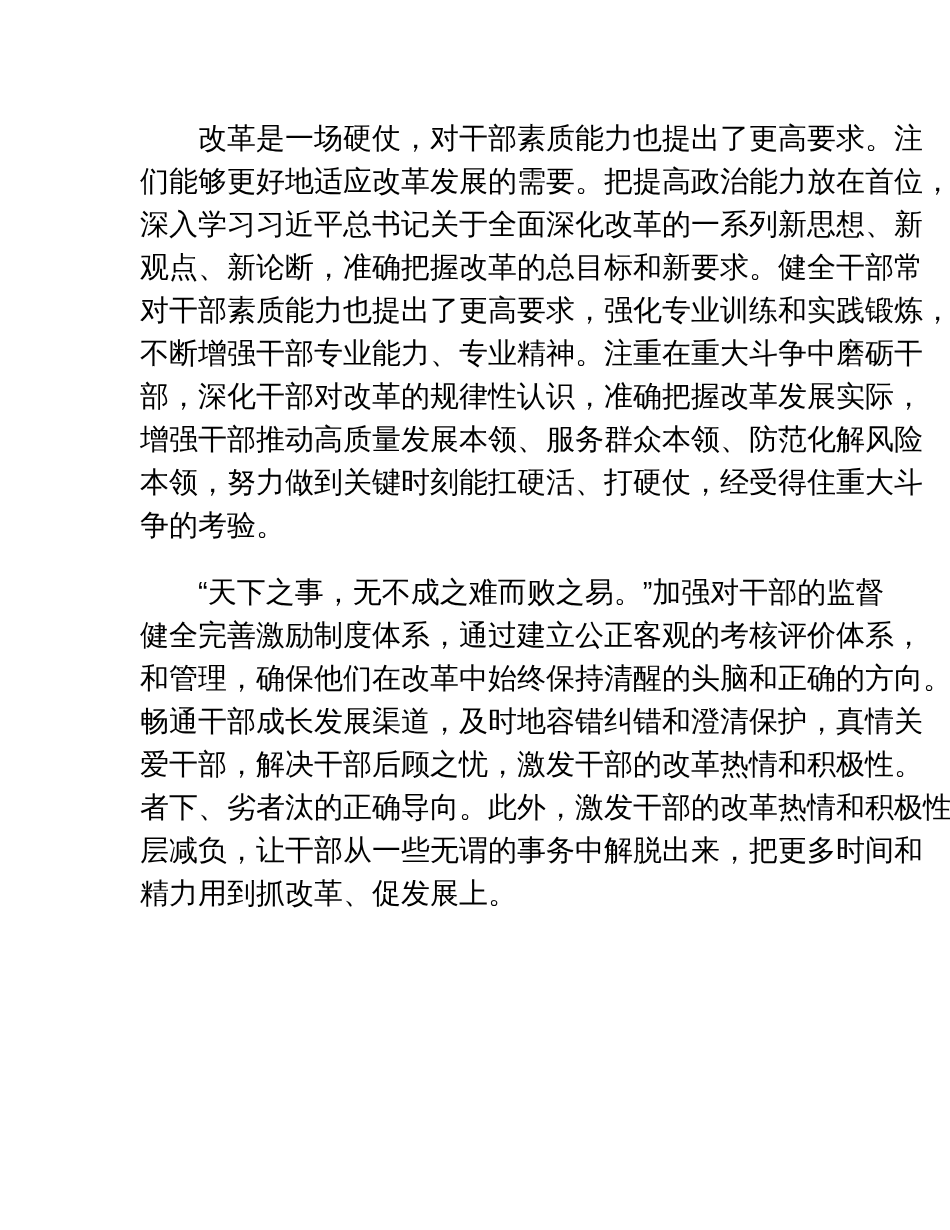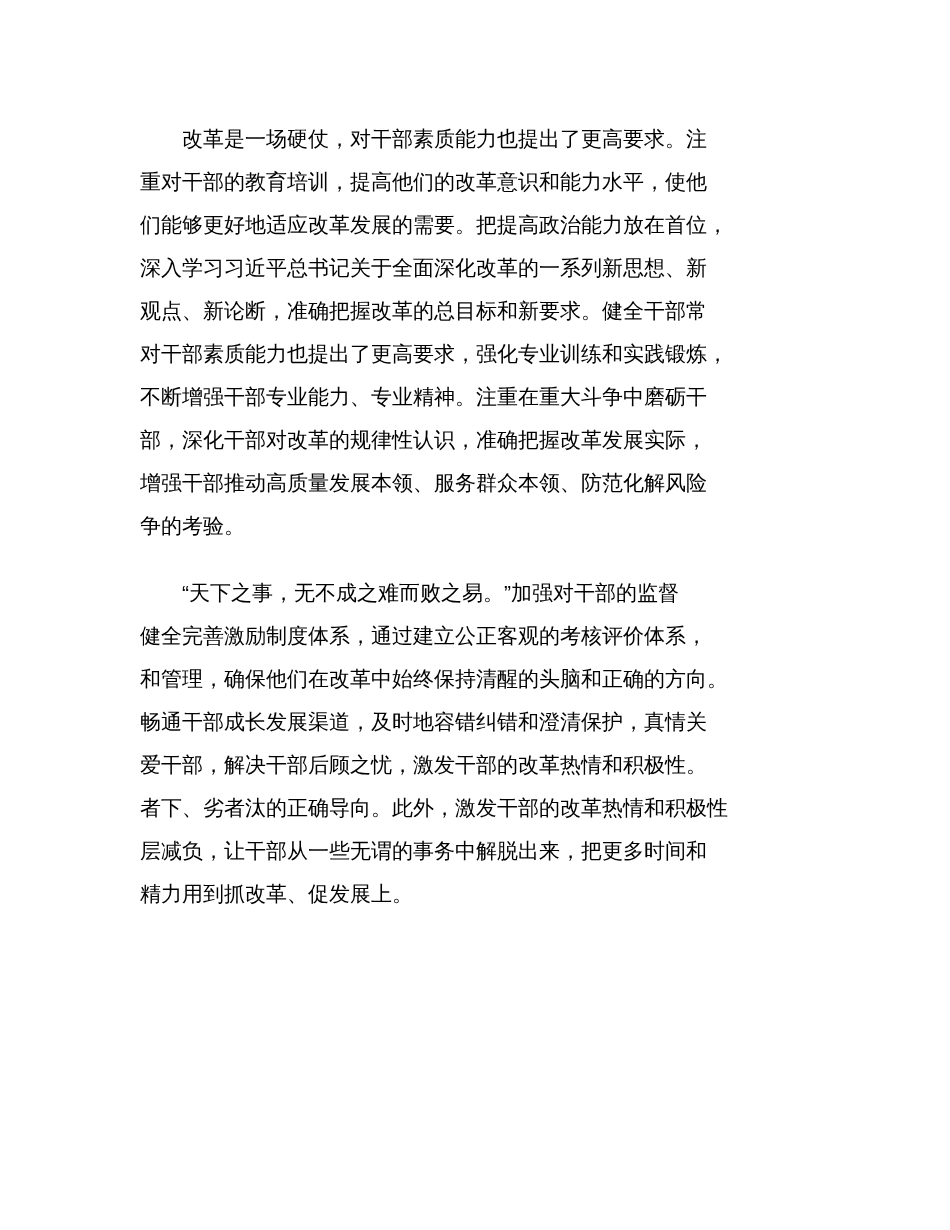--- a/index.html
+++ b/index.html
@@ -21,21 +21,21 @@
     width: 950px;
     height: 1230px;
     background: #ffffff;
   }
   .doc-body {
     position: absolute;
     left: 140px;
     top: 117px;
     width: 692px;
     color: #000000;
-    font-size: 21px;
+    font-size: 29px;
     line-height: 43px;
     font-weight: 400;
     text-align: left;
   }
   .paragraph {
     margin: 0;
     padding: 0;
   }
   .paragraph + .paragraph {
     margin-top: 24px;
@@ -48,28 +48,28 @@
     text-indent: 2em;
   }
 </style>
 </head>
 <body>
 
 <div class="doc-page">
   <div class="doc-body" style="color: rgb(0, 0, 0);">
       <div class="paragraph">
         <div class="text-line first-line">改革是一场硬仗，对干部素质能力也提出了更高要求。注</div>
-        <div class="text-line">重对干部的教育培训，提高他们的改革意识和能力水平，使他</div>
         <div class="text-line">们能够更好地适应改革发展的需要。把提高政治能力放在首位，</div>
         <div class="text-line">深入学习习近平总书记关于全面深化改革的一系列新思想、新</div>
         <div class="text-line">观点、新论断，准确把握改革的总目标和新要求。健全干部常</div>
         <div class="text-line">对干部素质能力也提出了更高要求，强化专业训练和实践锻炼，</div>
         <div class="text-line">不断增强干部专业能力、专业精神。注重在重大斗争中磨砺干</div>
         <div class="text-line">部，深化干部对改革的规律性认识，准确把握改革发展实际，</div>
         <div class="text-line">增强干部推动高质量发展本领、服务群众本领、防范化解风险</div>
+        <div class="text-line">本领，努力做到关键时刻能扛硬活、打硬仗，经受得住重大斗</div>
         <div class="text-line">争的考验。</div>
       </div>
       <div class="paragraph">
         <div class="text-line first-line">“天下之事，无不成之难而败之易。”加强对干部的监督</div>
         <div class="text-line">健全完善激励制度体系，通过建立公正客观的考核评价体系，</div>
         <div class="text-line">和管理，确保他们在改革中始终保持清醒的头脑和正确的方向。</div>
         <div class="text-line">畅通干部成长发展渠道，及时地容错纠错和澄清保护，真情关</div>
         <div class="text-line">爱干部，解决干部后顾之忧，激发干部的改革热情和积极性。</div>
         <div class="text-line">者下、劣者汰的正确导向。此外，激发干部的改革热情和积极性</div>
         <div class="text-line">层减负，让干部从一些无谓的事务中解脱出来，把更多时间和</div>

